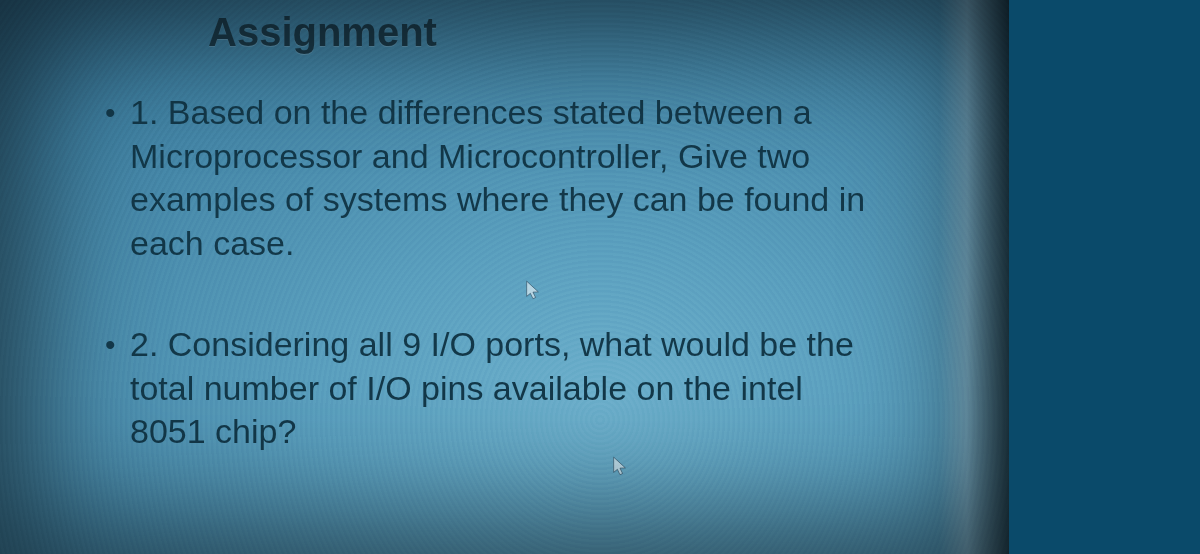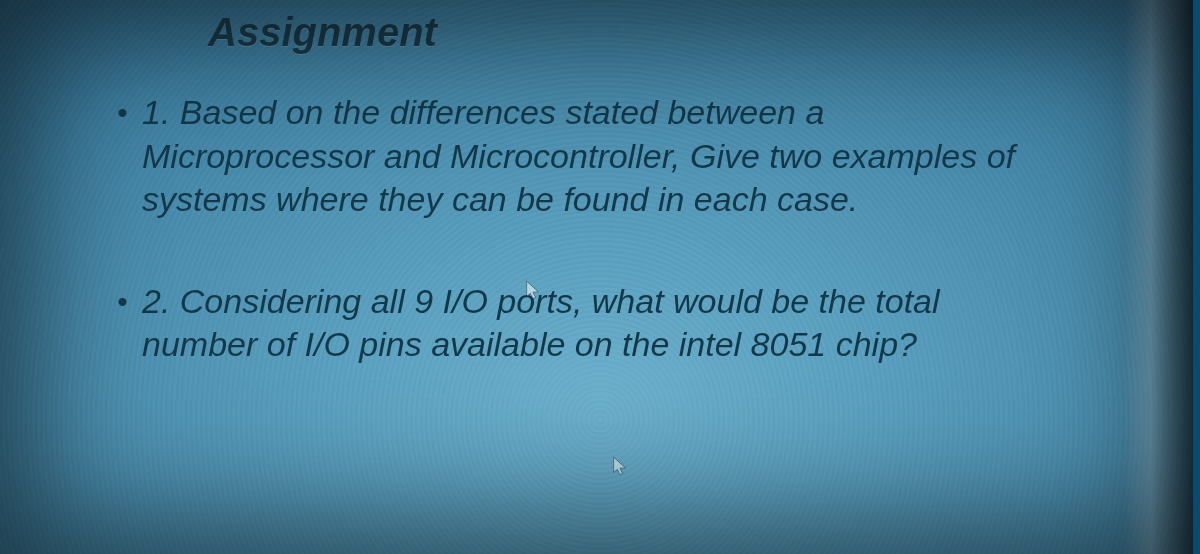--- a/index.html
+++ b/index.html
@@ -6,26 +6,25 @@
     margin: 0;
     padding: 0;
     width: 1200px;
     height: 554px;
     overflow: hidden;
     font-family: 'Segoe UI', Tahoma, Arial, sans-serif;
     background: #0a4a6a;
   }
   .screen {
     position: relative;
-    width: 1193px;
+    width: 1009px;
     height: 554px;
     background: radial-gradient(ellipse 1400px 800px at 600px 400px,
                 #6db0cc 0%, #5a9fbe 20%, #3e7fa0 50%, #1b4560 85%, #0e2e44 100%);
     box-sizing: border-box;
-    font-style: italic;
   }
   
   .screen::before {
     content: "";
     position: absolute;
     inset: 0;
     background: repeating-radial-gradient(circle at 600px 420px,
                 rgba(255,255,255,0.04) 0px,
                 rgba(255,255,255,0.04) 2px,
                 rgba(0,0,0,0.05) 3px,
@@ -52,21 +51,21 @@
   }
   .title {
     font-size: 40px;
     font-weight: 700;
     color: #1a3a4a;
     margin: 0 0 36px 108px;
     text-shadow: 0 1px 0 rgba(255,255,255,0.15);
   }
   ul.items {
     list-style: none;
-    margin: 12px;
+    margin: 0;
     padding: 0;
   }
   ul.items > li {
     position: relative;
     color: #133849;
     font-size: 34px;
     line-height: 1.28;
     padding-left: 30px;
     margin-bottom: 58px;
   }

